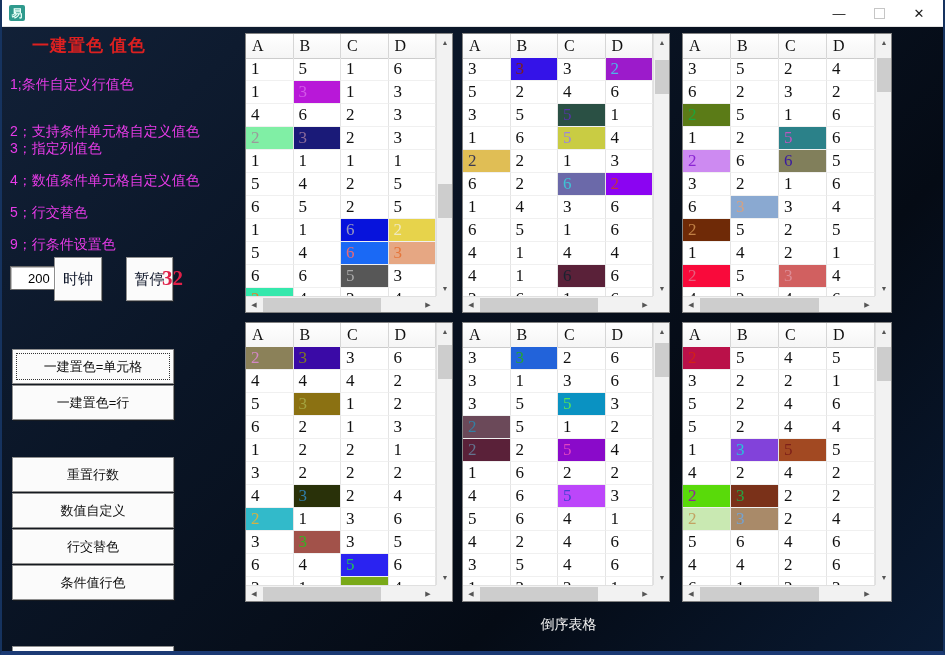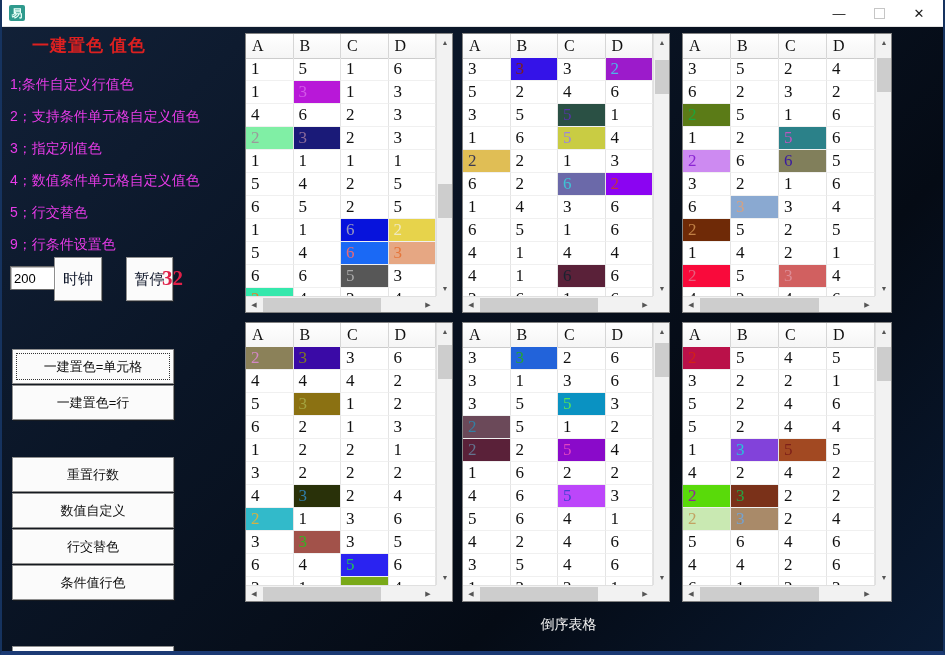--- a/index.html
+++ b/index.html
@@ -9,21 +9,21 @@
        border-left:2px solid #16335f;border-right:2px solid #16335f;border-bottom:4px solid #1b3a74;box-sizing:border-box;}
   
   .titlebar{position:absolute;left:0;top:0;width:100%;height:26px;background:#ffffff;border-bottom:1px solid #e4e4e4;display:flex;align-items:center;}
   .app-icon{width:16px;height:16px;margin-left:7px;background:#2f9a8d;color:#eafff8;font-size:11px;line-height:16px;text-align:center;border-radius:2px;font-weight:bold;}
   .tb-spacer{flex:1;}
   .tb-btn{width:40px;height:26px;display:flex;align-items:center;justify-content:center;font-size:13px;color:#1a1a1a;}
   .tb-max-glyph{width:9px;height:9px;border:1px solid #c6c6c6;}
   
   .panel-title{position:absolute;left:30px;top:34px;color:#dd2020;font-size:17px;font-weight:bold;letter-spacing:1px;}
   .panel-line{position:absolute;left:8px;color:#e83be8;font-size:14px;white-space:nowrap;}
-  .edit-box{position:absolute;left:8px;top:266px;width:38px;height:20px;background:#fff;border:1px solid #6a6a6a;box-shadow:inset 1px 1px 0 #bdbdbd;font-size:13px;padding:1px 3px;font-family:"Liberation Sans","DejaVu Sans",sans-serif;}
+  .edit-box{position:absolute;left:8px;top:266px;width:38px;height:20px;background:#fff;border:1px solid #6a6a6a;box-shadow:inset 1px 1px 0 #bdbdbd;font-size:13px;padding:1px 17px;font-family:"Liberation Sans","DejaVu Sans",sans-serif;}
   .mini-btn{position:absolute;top:257px;height:42px;background:#fbfbfb;border:1px solid #8f8f8f;box-shadow:1px 1px 0 rgba(40,40,40,.55),inset 1px 1px 0 #fff;
             display:flex;align-items:center;justify-content:center;font-size:15px;color:#0f172a;}
   .counter{position:absolute;left:160px;top:266px;color:#e02048;font-size:21px;font-weight:bold;font-family:"Liberation Serif","DejaVu Serif",serif;}
   .panel-btn{position:absolute;left:10px;width:160px;height:33px;background:#fbfbfb;border:1px solid #8f8f8f;
              box-shadow:1px 1px 0 rgba(30,30,30,.6),inset 1px 1px 0 #fff;
              display:flex;align-items:center;justify-content:center;font-size:13px;color:#0d0d0d;}
   .panel-btn.focused::after{content:'';position:absolute;inset:3px;border:1px dotted #333;}
   
   .lv{position:absolute;background:#ffffff;border:1px solid #828282;box-sizing:border-box;}
   .lv-header{position:absolute;left:0;right:16px;top:0;height:24px;display:flex;background:linear-gradient(#ffffff,#f5f5f5);border-bottom:1px solid #cccccc;}
@@ -56,21 +56,21 @@
     <div class="tb-btn">
         <span class="tb-max-glyph"></span>
       </div>
     <div class="tb-btn" style="margin-right:4px;">
         <span>✕</span>
       </div>
   </div>
 
   <div class="panel-title">一建置色 值色</div>
   <div class="panel-line" style="top:76px">1;条件自定义行值色</div>
-  <div class="panel-line" style="top:108px">2；支持条件单元格自定义值色</div>
+  <div class="panel-line" style="top:123px">2；支持条件单元格自定义值色</div>
   <div class="panel-line" style="top:140px">3；指定列值色</div>
   <div class="panel-line" style="top:172px">4；数值条件单元格自定义值色</div>
   <div class="panel-line" style="top:204px">5；行交替色</div>
   <div class="panel-line" style="top:236px">9；行条件设置色</div>
 
   <input class="edit-box" value="200" style="">
   <div class="mini-btn" style="left:52px;width:46px;">时钟</div>
   <div class="mini-btn" style="left:96px;width:45px;margin-left:28px;">暂停</div>
   <div class="counter">32</div>
 

